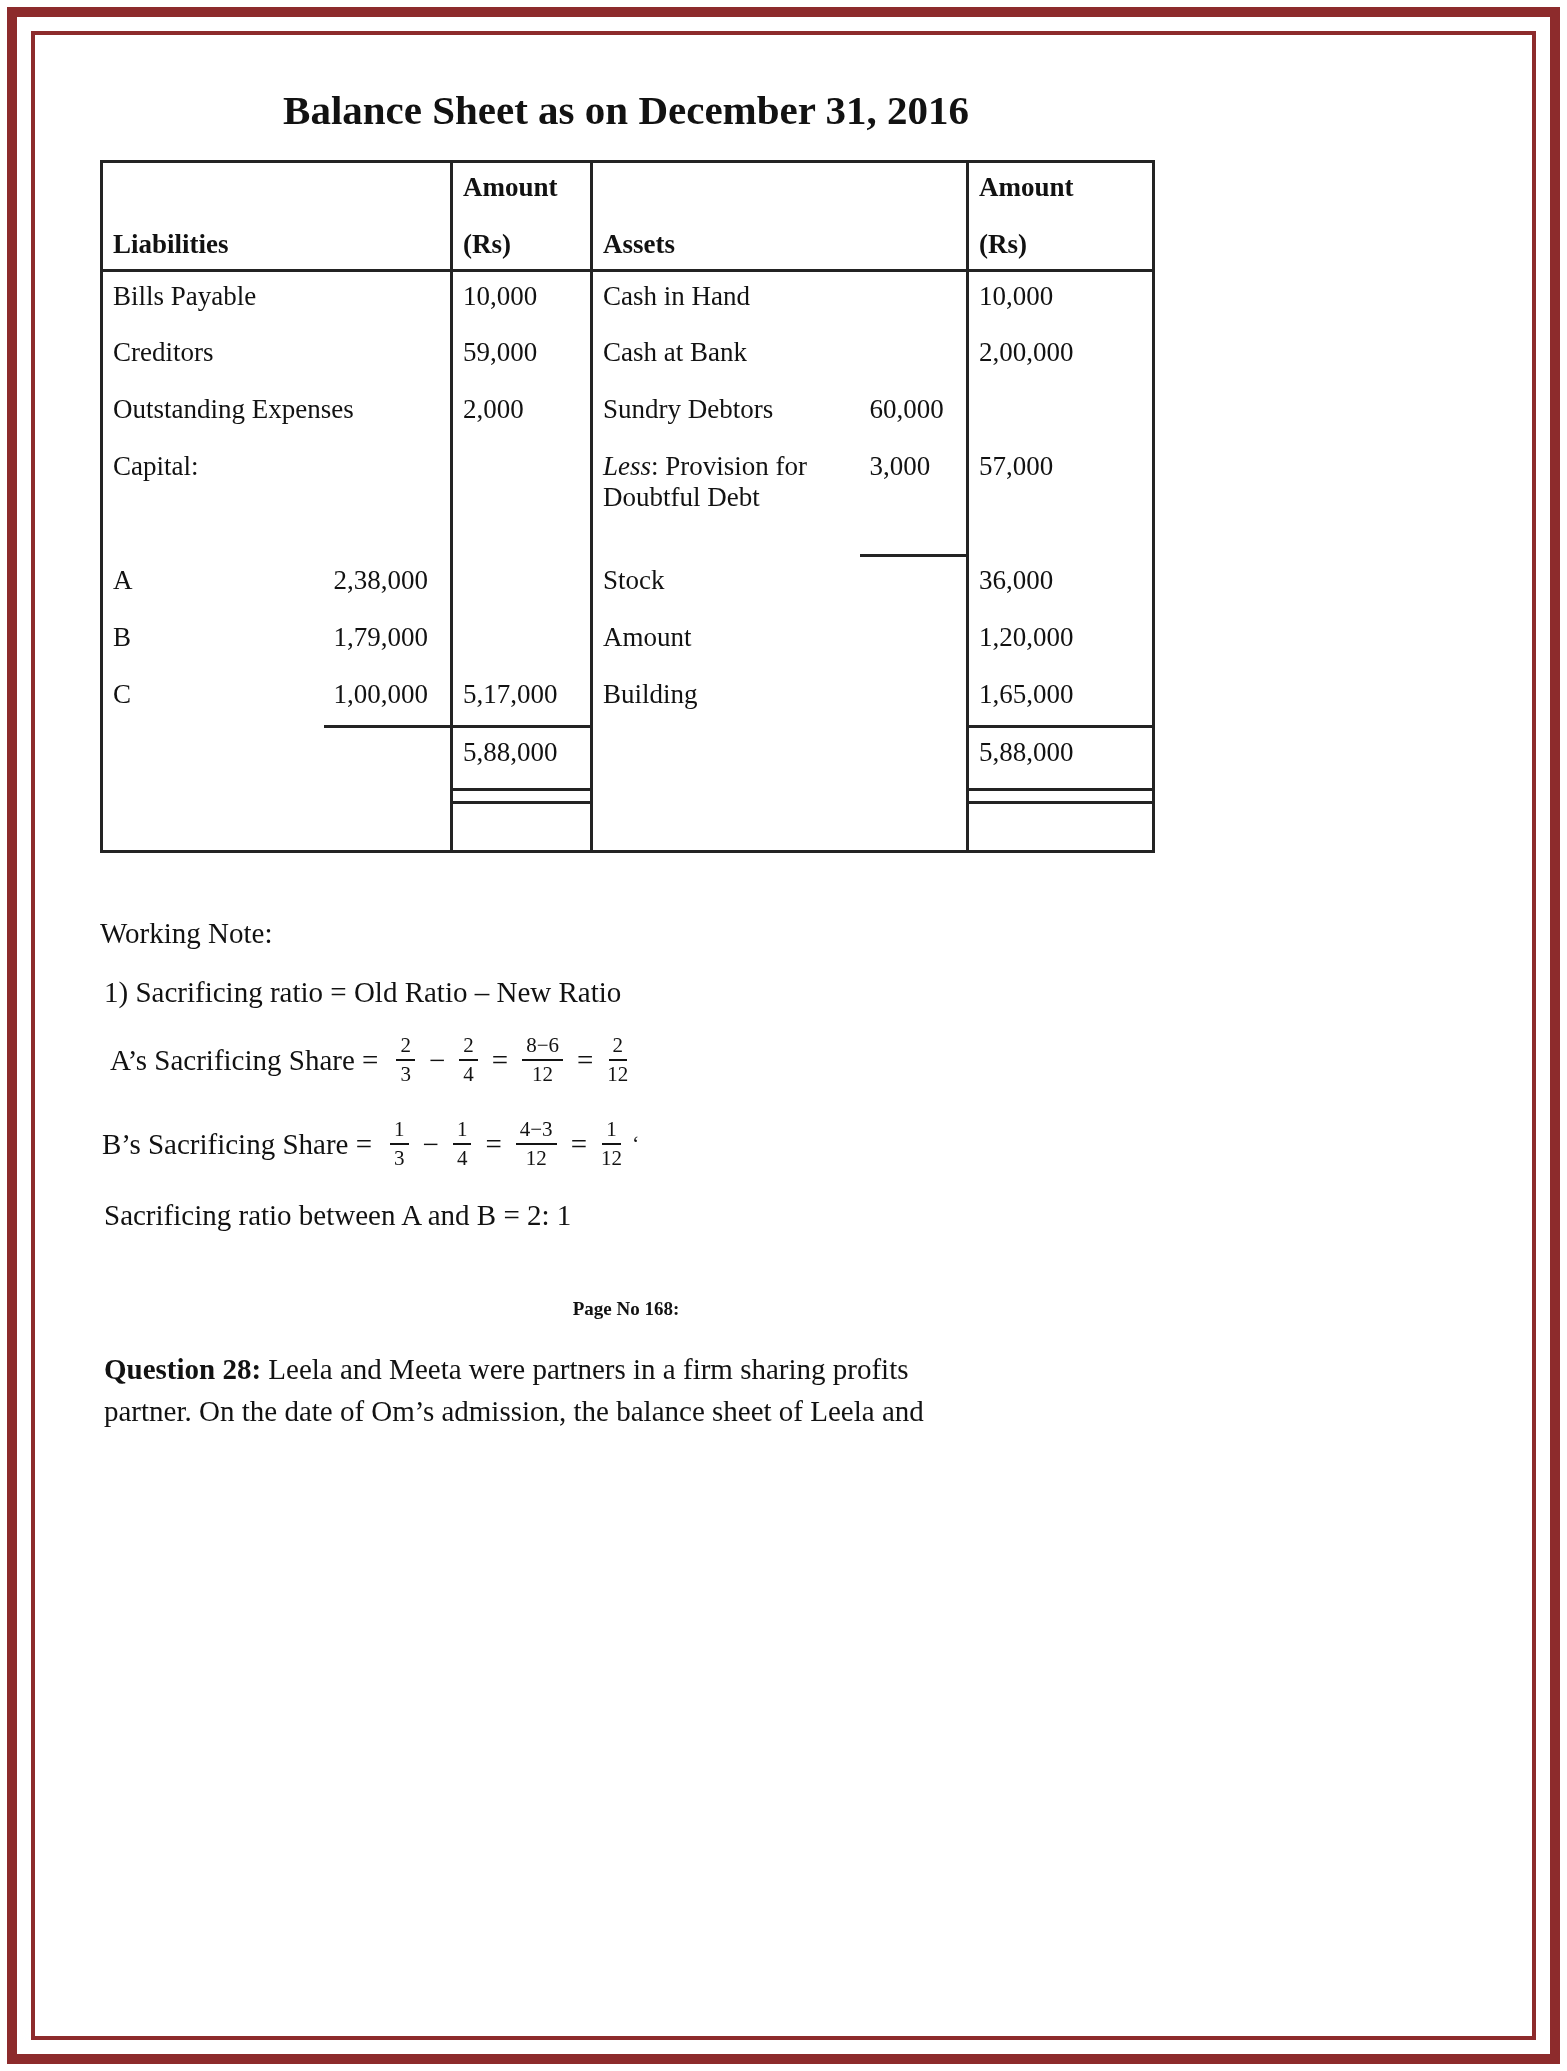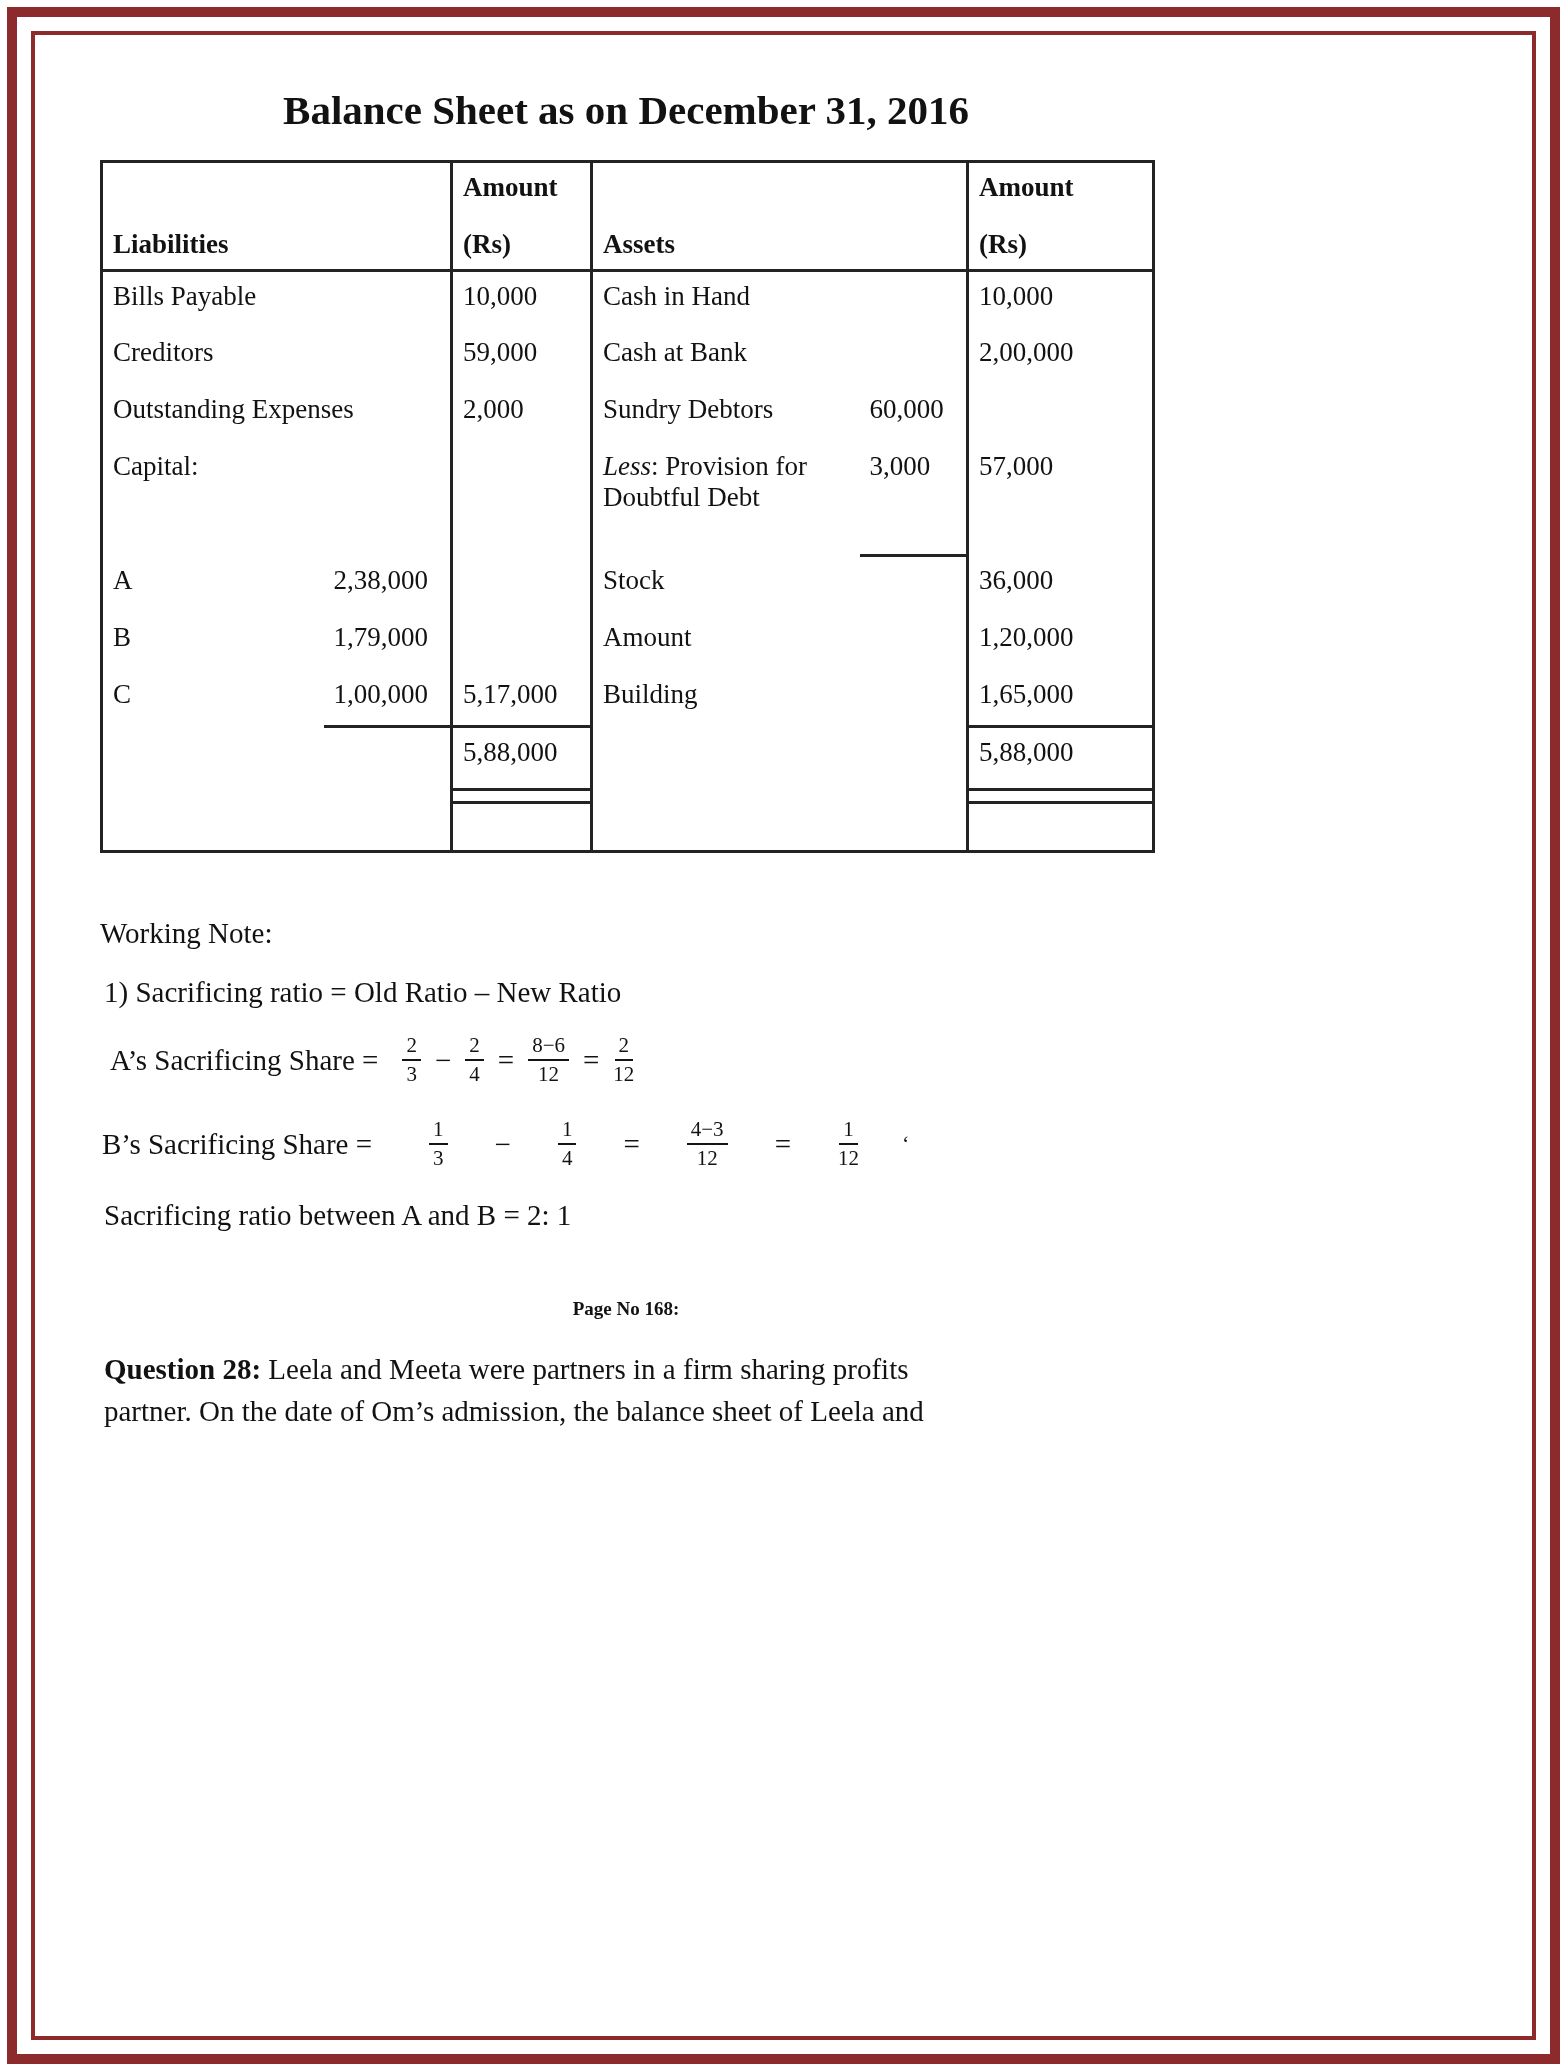--- a/index.html
+++ b/index.html
@@ -25,22 +25,22 @@
   .ind { padding-left:26px; }
   .vbottom { vertical-align:bottom; padding-bottom:8px; }
   .botline { border-bottom:3px solid #232323; }
   .topline { border-top:3px solid #232323; }
   tr.rulerow td { padding:0; }
   .dbl { height:10px; margin-top:3px; border-top:3px solid #232323; border-bottom:3px solid #232323; }
 
   .wn-heading { font-size:29px; margin:64px 0 0 0; }
   .wn-line1 { font-size:29px; margin:26px 0 0 4px; }
   .mathline { display:flex; align-items:center; font-size:29px; margin:18px 0 0 10px; min-height:66px; }
-  .mathline.second { margin-left:2px;gap:33px; }
-  .mathline .prefix { margin-right:20px; }
+  .mathline.second { margin-left:2px; }
+  .mathline .prefix { margin-right:14px; }
   .op { margin:0 10px; }
   .frac { display:inline-flex; flex-direction:column; align-items:center; font-size:21px; line-height:1.1; margin:0 4px; }
   .frac .num { padding:0 4px 2px 4px; border-bottom:2px solid #141414; }
   .frac .den { padding-top:2px; }
   .suffix { font-size:22px; margin-left:6px; }
   .wn-line2 { font-size:29px; margin:22px 0 0 4px; }
 
   .page-heading { text-align:center; font-weight:bold; font-size:19px; margin:66px 0 0 0; }
 
   .question { font-size:29px; margin:28px 0 0 4px; line-height:1.45; width:980px; }

